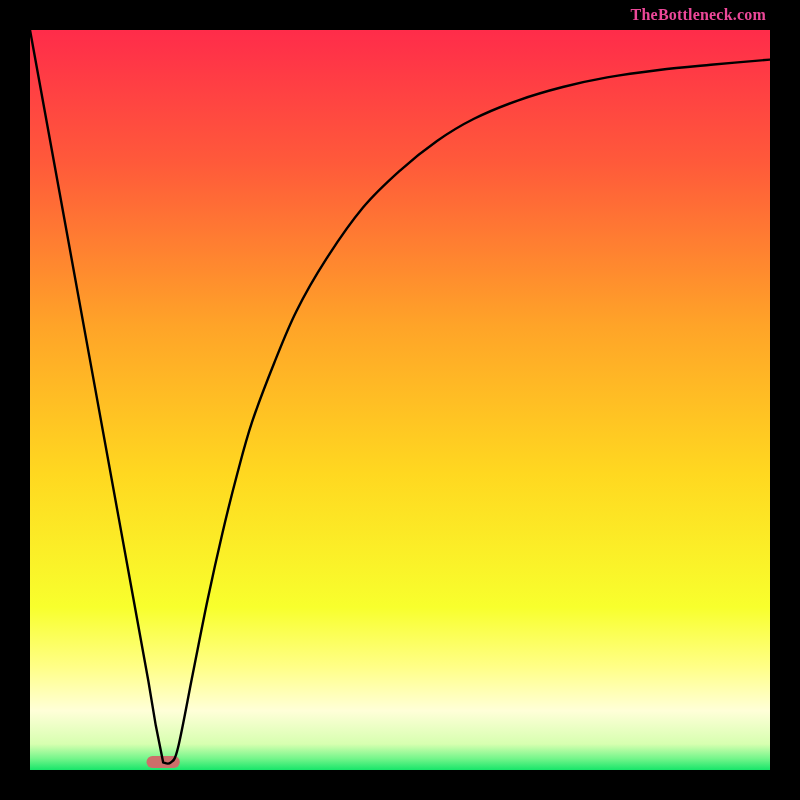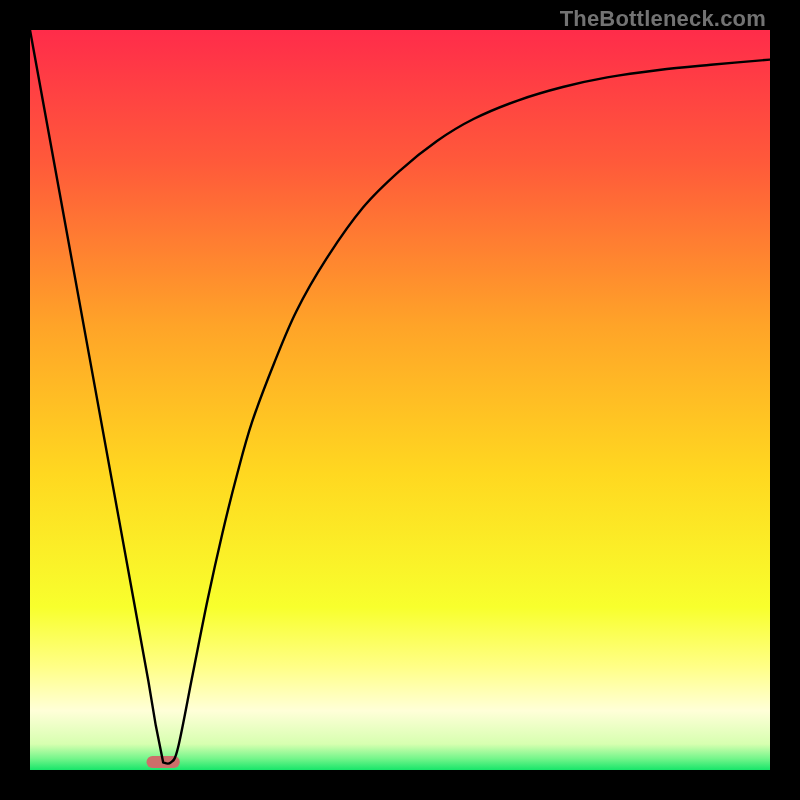--- a/index.html
+++ b/index.html
@@ -21,24 +21,25 @@
     position: absolute;
     left: 30px;
     top: 30px;
     width: 740px;
     height: 740px;
   }
   .watermark {
     position: absolute;
     top: 6px;
     right: 34px;
-    color: #737373;
-    font-size: 22px;
+    color: #ec4899;
+    font-size: 16px;
     font-weight: 600;
     letter-spacing: 0.2px;
+    font-family: Liberation Serif, serif;
   }
   svg { display: block; }
 </style>
 </head>
 <body>
 
 <div class="frame">
   <div class="watermark">TheBottleneck.com</div>
   <div class="plot-area">
     <svg id="chart-svg" width="740" height="740" viewBox="0 0 740 740">

